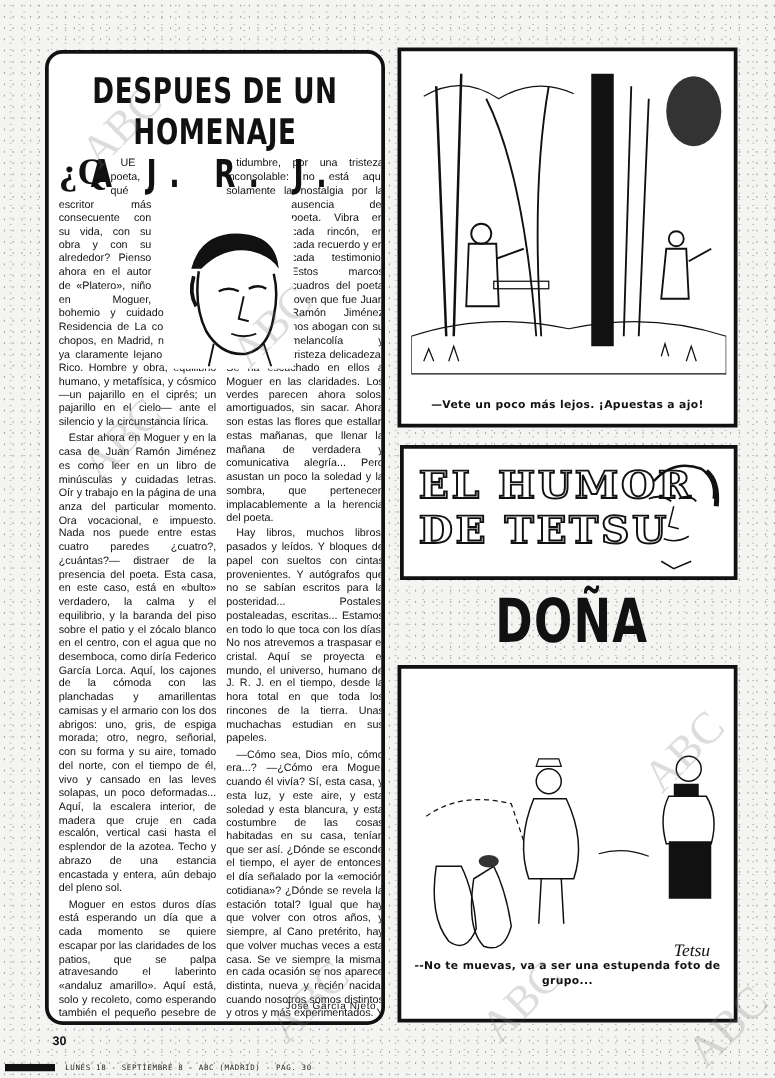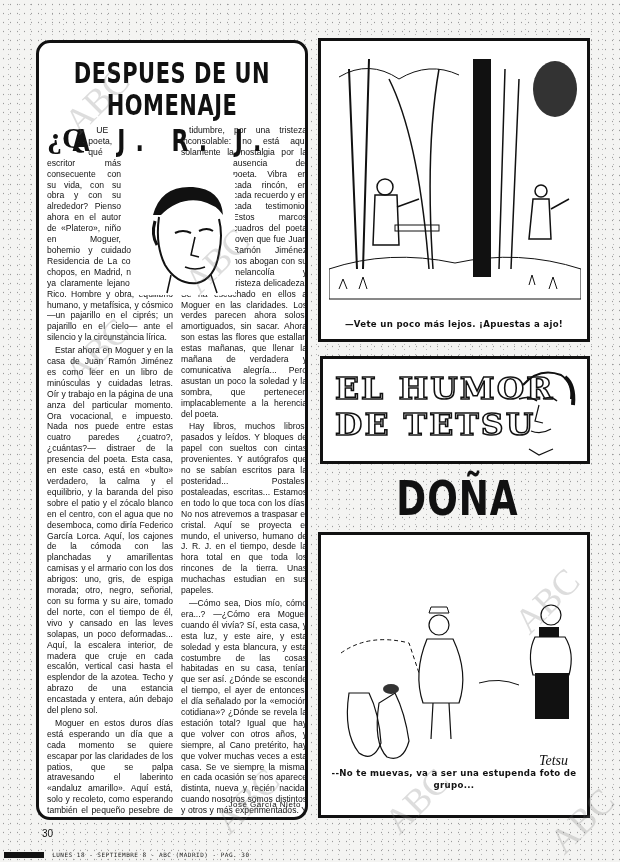--- a/index.html
+++ b/index.html
@@ -36,21 +36,21 @@
   .col p { margin: 0 0 2px 0; text-indent: 8px; }
   .dropcap { float: left; font-size: 30px; line-height: 26px; font-weight: bold; font-family: "Liberation Serif", serif; margin-right: 3px; }
   .portrait {
     position: absolute; left: 84px; top: 50px; width: 104px; height: 120px;
     background: #fff;
   }
   .portrait svg { width: 100%; height: 100%; }
   .spacer-left { float: right; width: 52px; height: 118px; }
   .spacer-right { float: left; width: 52px; height: 120px; }
   .byline { position: absolute; right: 4px; bottom: 8px; font-size: 8px; font-weight: normal; letter-spacing: 0.5px; }
-  .page-number { position: absolute; left: 42px; top: 828px; font-size: 10px; font-weight: normal; }
+  .page-number { position: absolute; left: 42px; top: 828px; font-size: 10px; font-weight: bold; }
 
   .cartoon { position: absolute; background: #fff; border: 3px solid #111; box-sizing: border-box; }
   .cartoon.top { left: 318px; top: 38px; width: 272px; height: 304px; }
   .cartoon.bottom { left: 318px; top: 532px; width: 272px; height: 286px; padding-left: 44px; }
   .cartoon svg { position: absolute; left: 8px; top: 8px; }
   .caption { position: absolute; left: 10px; right: 10px; font-size: 8.6px; font-weight: bold; letter-spacing: 0.3px; font-family: "DejaVu Sans", sans-serif; }
   .cartoon.top .caption { bottom: 10px; text-align: center; }
   .cartoon.bottom .caption { bottom: 24px; text-align: center; line-height: 12px; }
 
   .humor-box { position: absolute; left: 320px; top: 356px; width: 270px; height: 108px; background: #fff; border: 3px solid #111; box-sizing: border-box; padding-left: 44px; }

